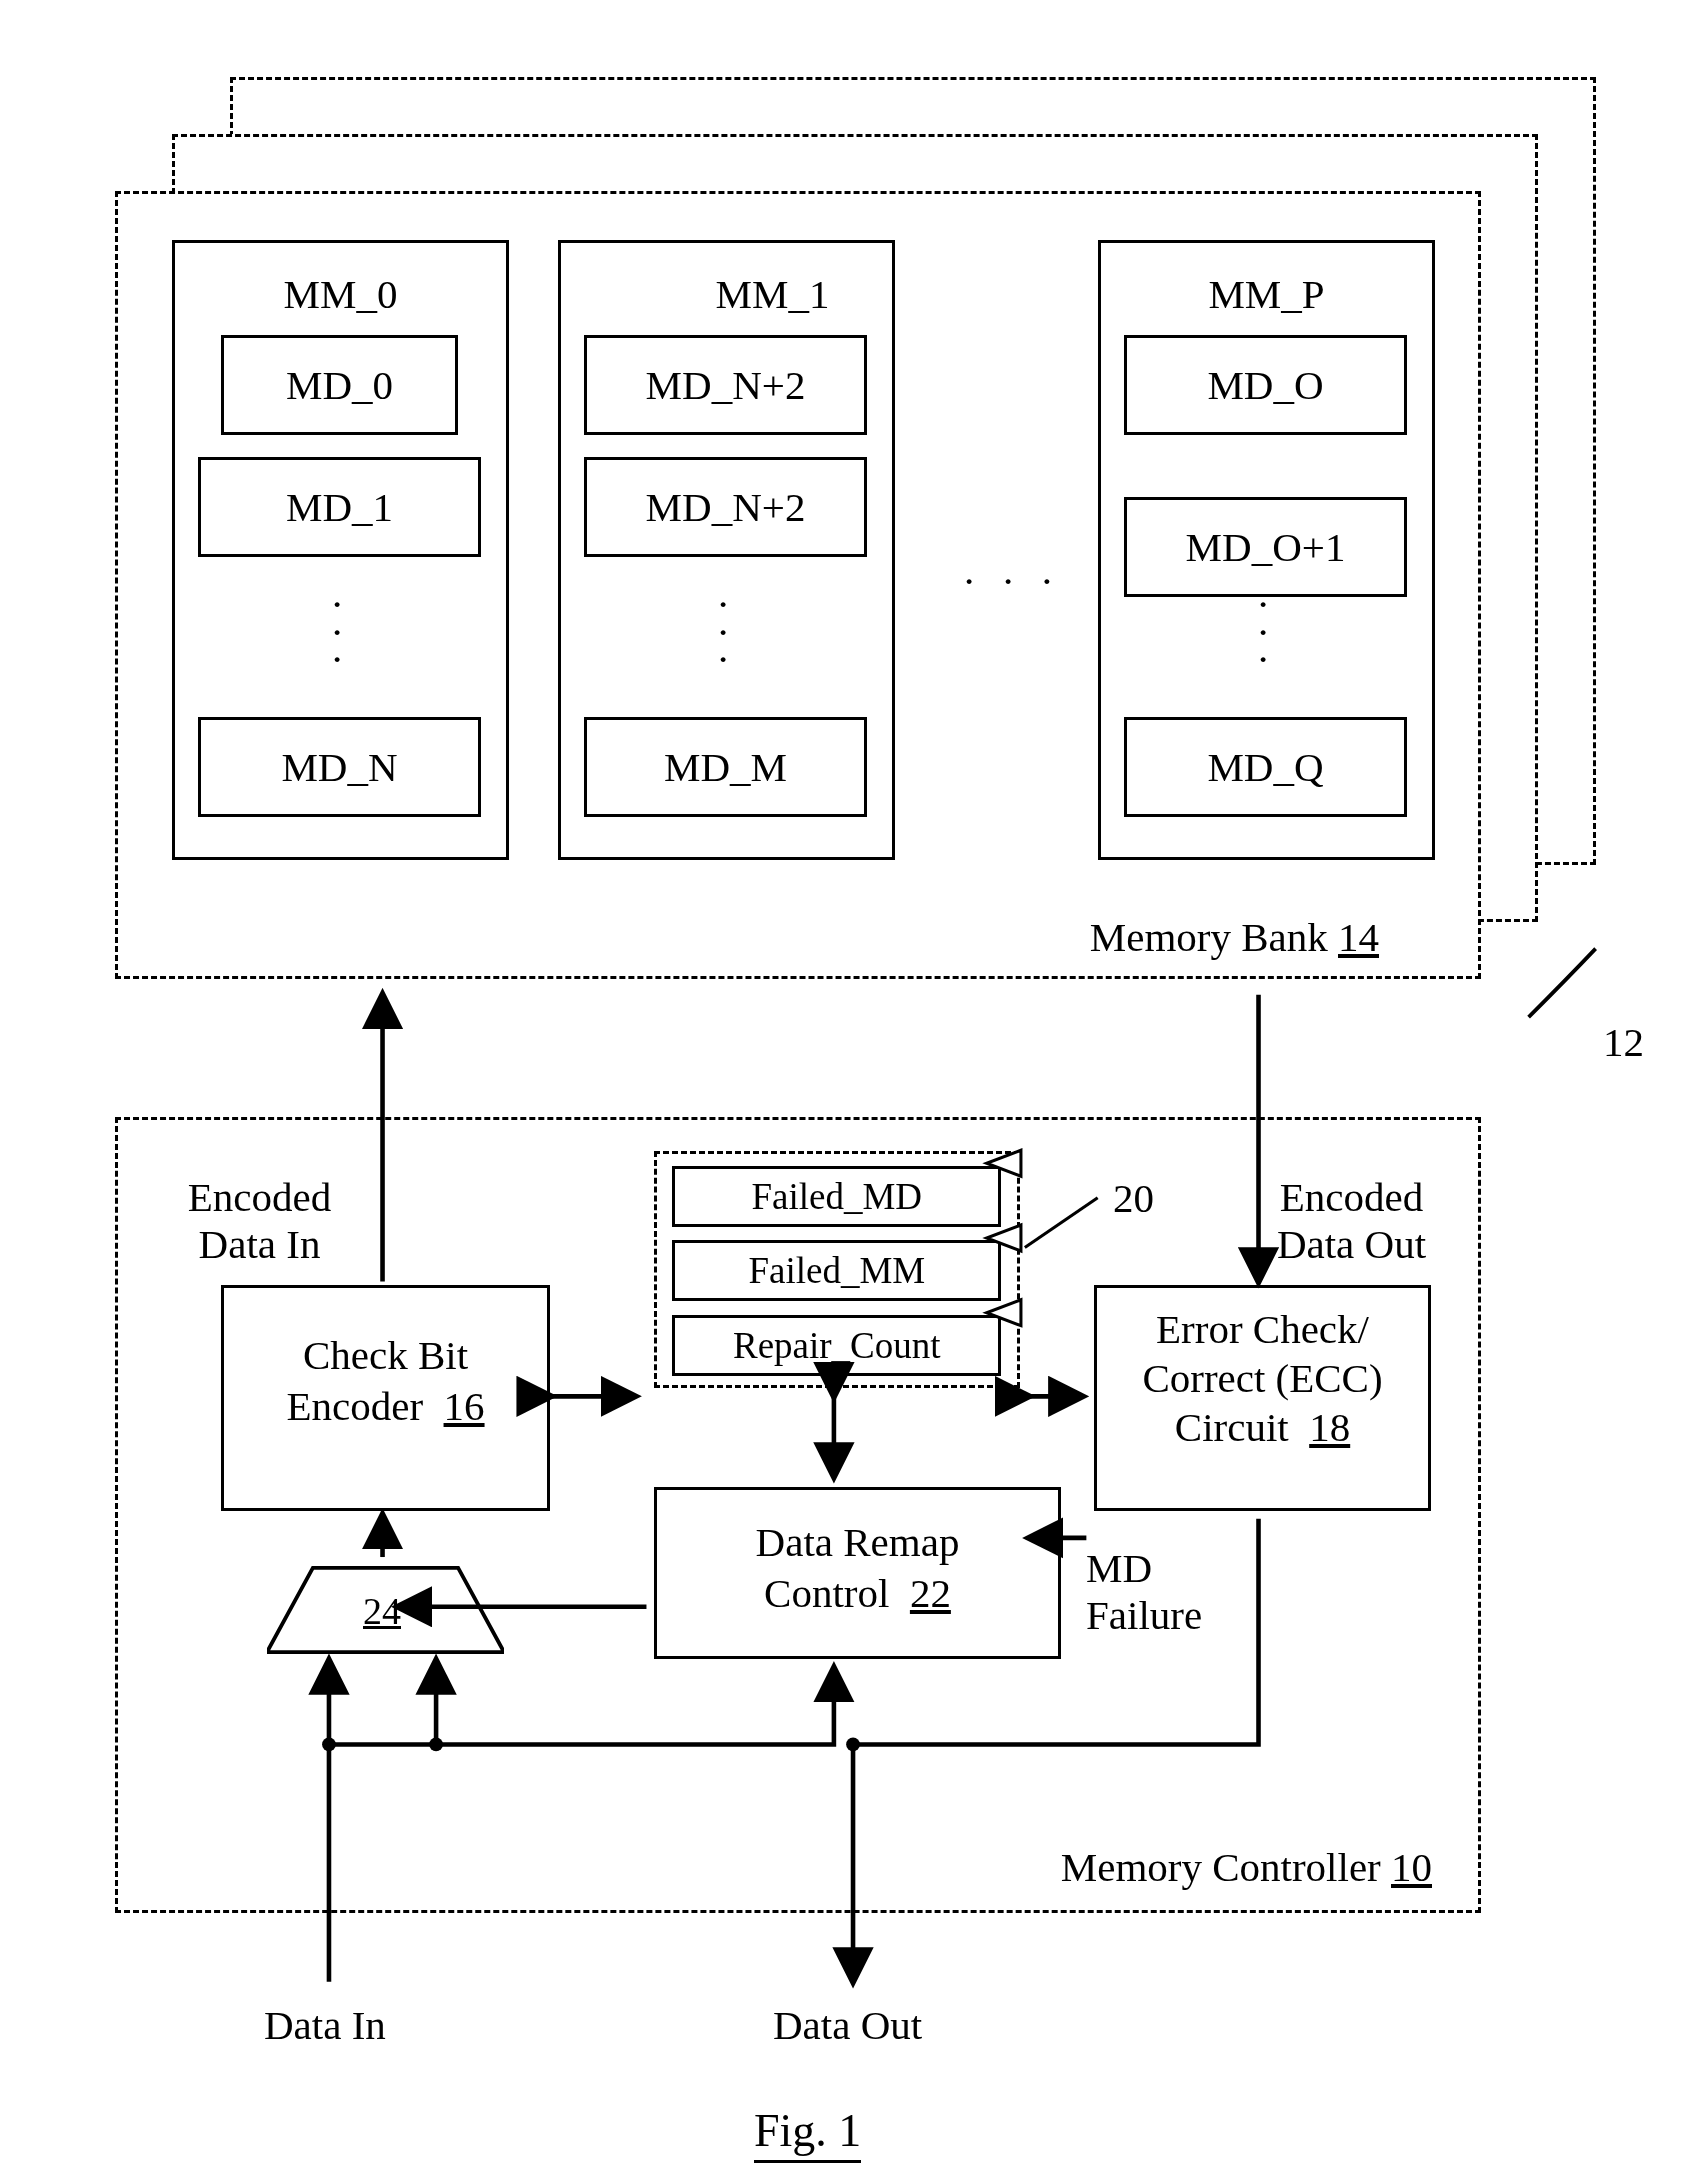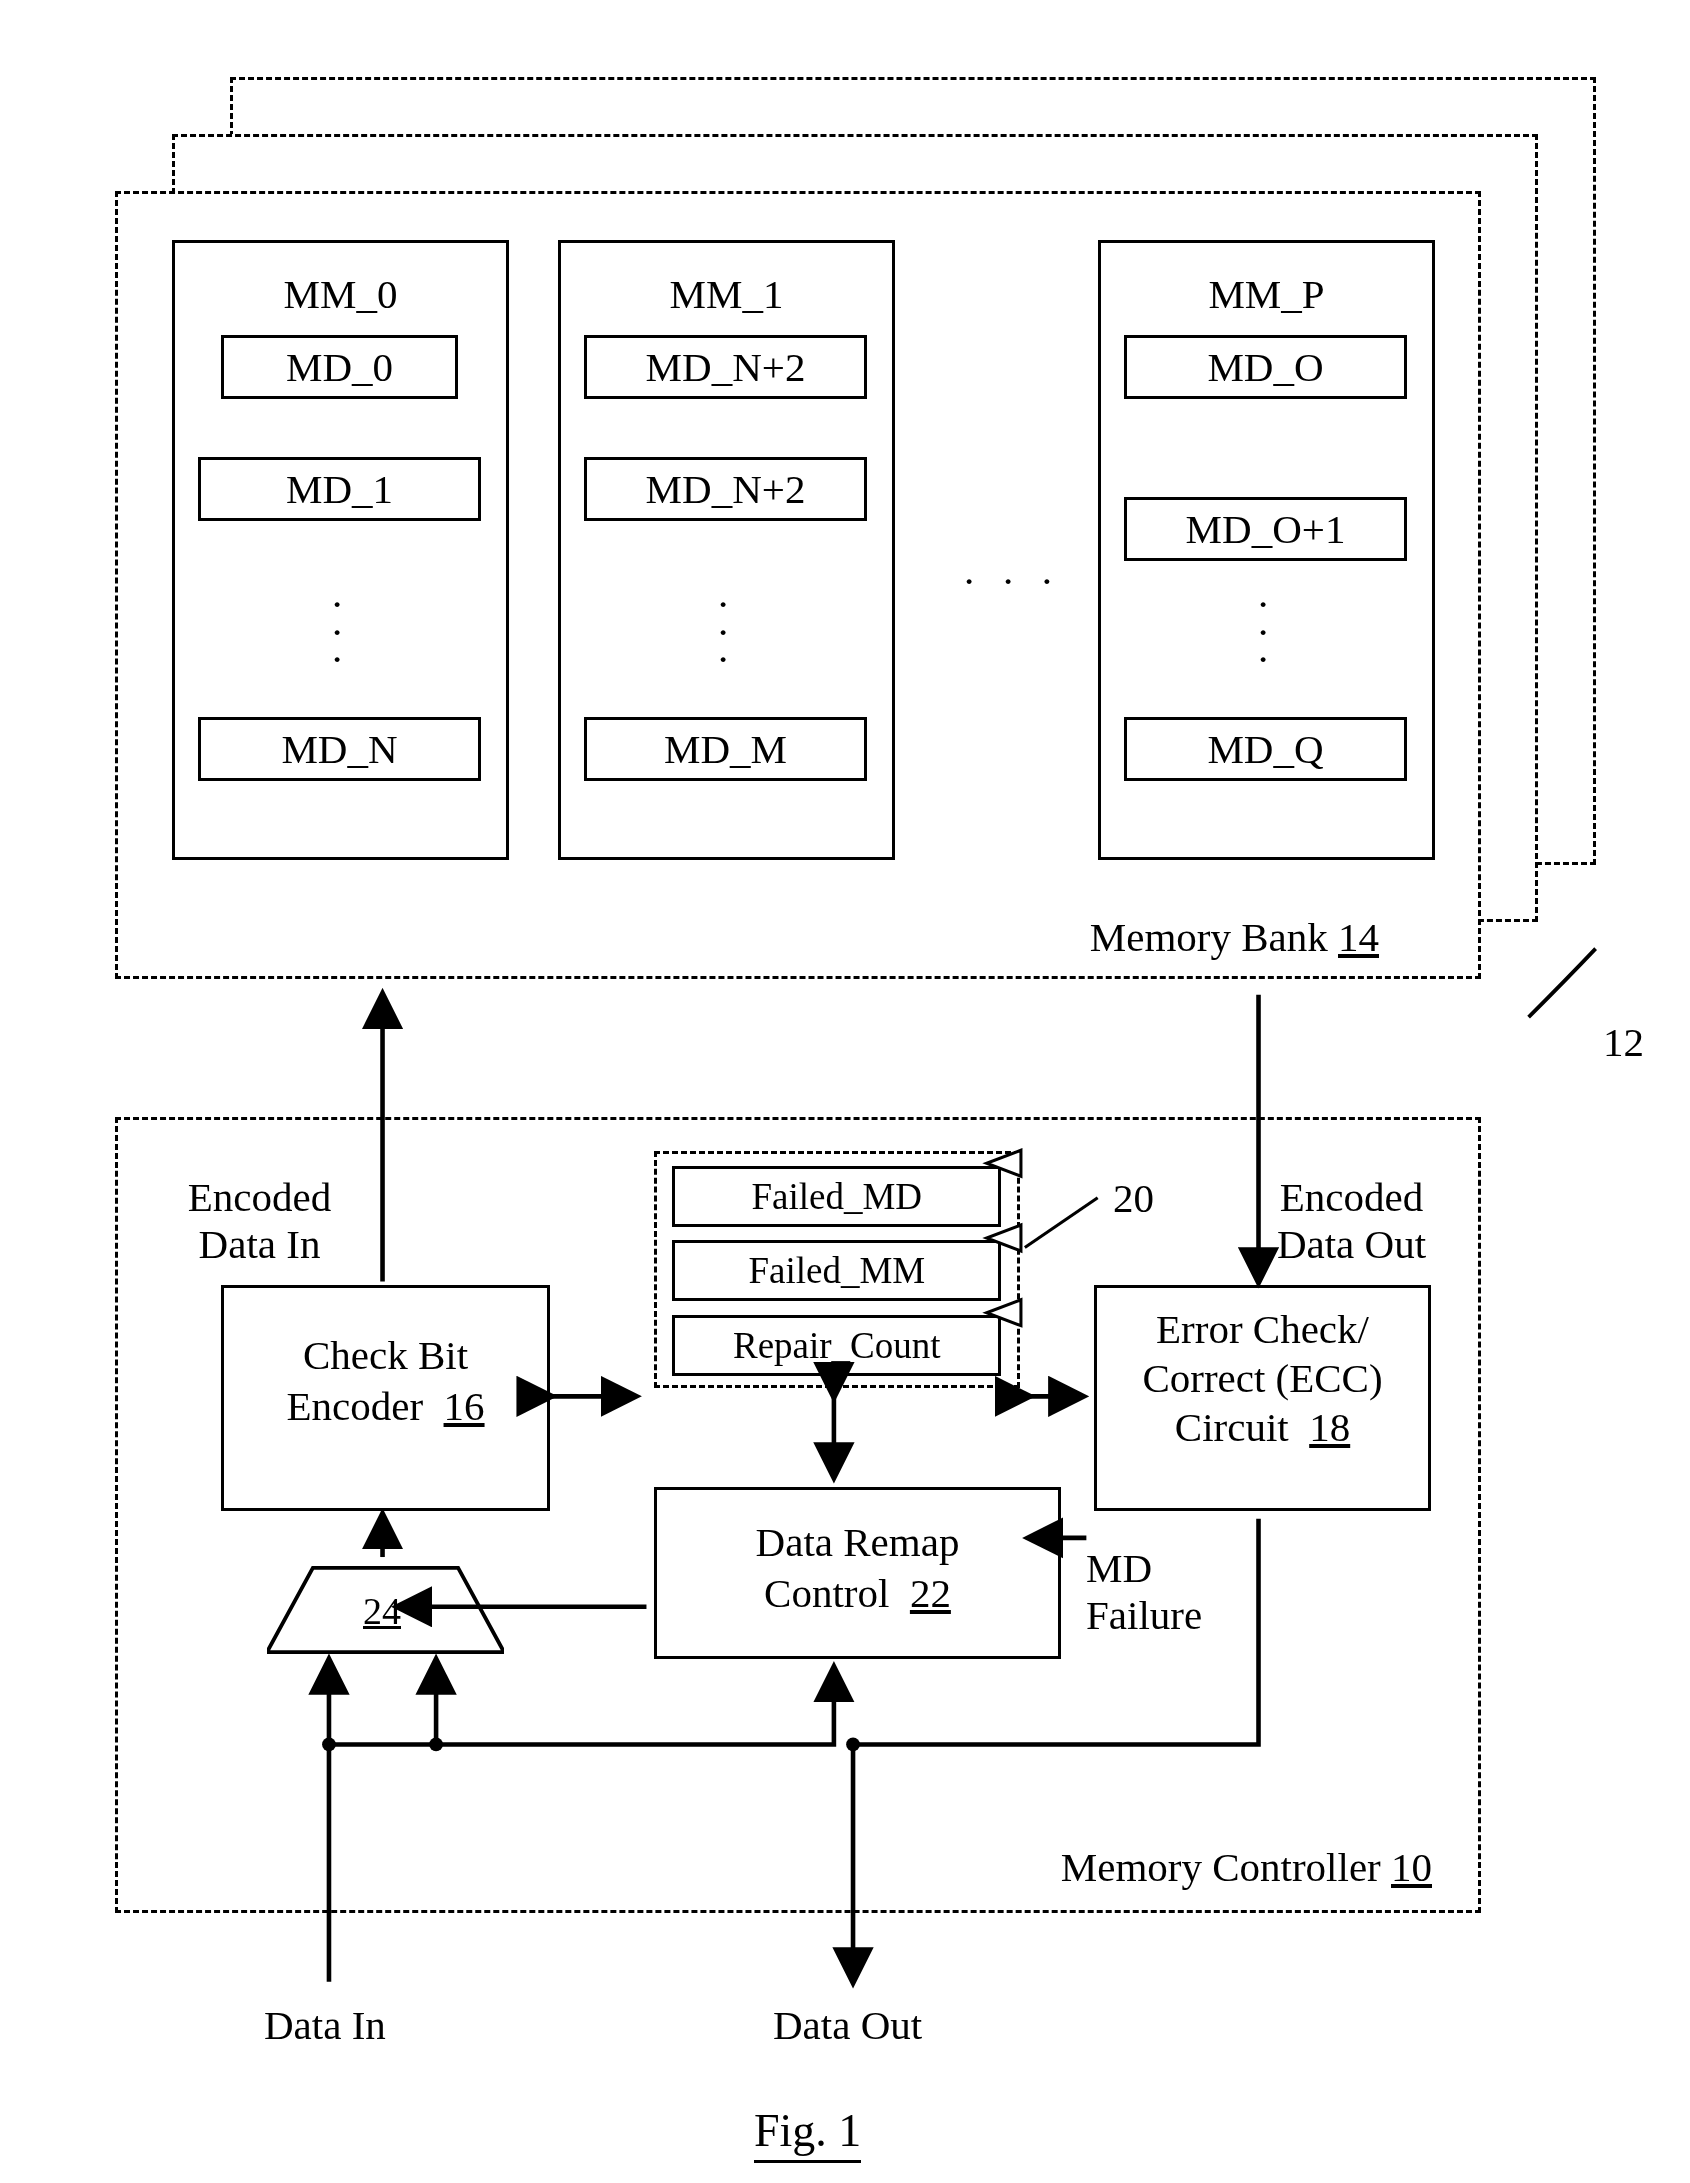--- a/index.html
+++ b/index.html
@@ -14,21 +14,21 @@
   }
   .abs { position: absolute; }
   .txt { font-size: 41px; white-space: nowrap; }
   .txt-c { text-align: center; }
 
   .dashed-box { border: 3.8px dashed #000; }
   .solid-box  { border: 3.8px solid #000; }
 
   .mm-box { width: 337px; height: 620px; position: absolute; }
   .mm-title { position:absolute; width:100%; text-align:center; top:27px; font-size:41px; }
-  .md-box { position:absolute; border:3.8px solid #000; height:64px; font-size:41px;
+  .md-box { position:absolute; border:3.8px solid #000; height:100px; font-size:41px;
             display:flex; align-items:center; justify-content:center; }
   .vdots { position:absolute; font-size:41px; letter-spacing:0; line-height:27.5px; }
 
   .reg-box { position:absolute; border:3.1px solid #000; height:61px; font-size:37px;
              display:flex; align-items:center; justify-content:center; }
 
   .u { text-decoration: underline; }
 </style>
 </head>
 <body>
@@ -44,21 +44,21 @@
   </span>
 
   <div class="solid-box mm-box" style="left:54px; top:46px;">
     <div class="mm-title">MM_0</div>
     <div class="md-box" style="left:46px; top:92px; width:237px;">MD_0</div>
     <div class="md-box" style="left:23px; top:214px; width:283px;">MD_1</div>
     <div class="vdots" style="left:157px; top:337px;">.<br>.<br>.</div>
     <div class="md-box" style="left:23px; top:474px; width:283px;">MD_N</div>
   </div>
 
-  <div class="solid-box mm-box" style="left:440px; top:46px;">
+  <div class="solid-box mm-box" style="left:440px; top:46px;padding-left:46px;">
     <div class="mm-title">MM_1</div>
     <div class="md-box" style="left:23px; top:92px; width:283px;">MD_N+2</div>
     <div class="md-box" style="left:23px; top:214px; width:283px;">MD_N+2</div>
     <div class="vdots" style="left:157px; top:337px;">.<br>.<br>.</div>
     <div class="md-box" style="left:23px; top:474px; width:283px;">MD_M</div>
   </div>
 
   <span class="abs txt" style="left:846px; top:352px; letter-spacing:9.2px;">. . .</span>
 
   <div class="solid-box mm-box" style="left:980px; top:46px;">

